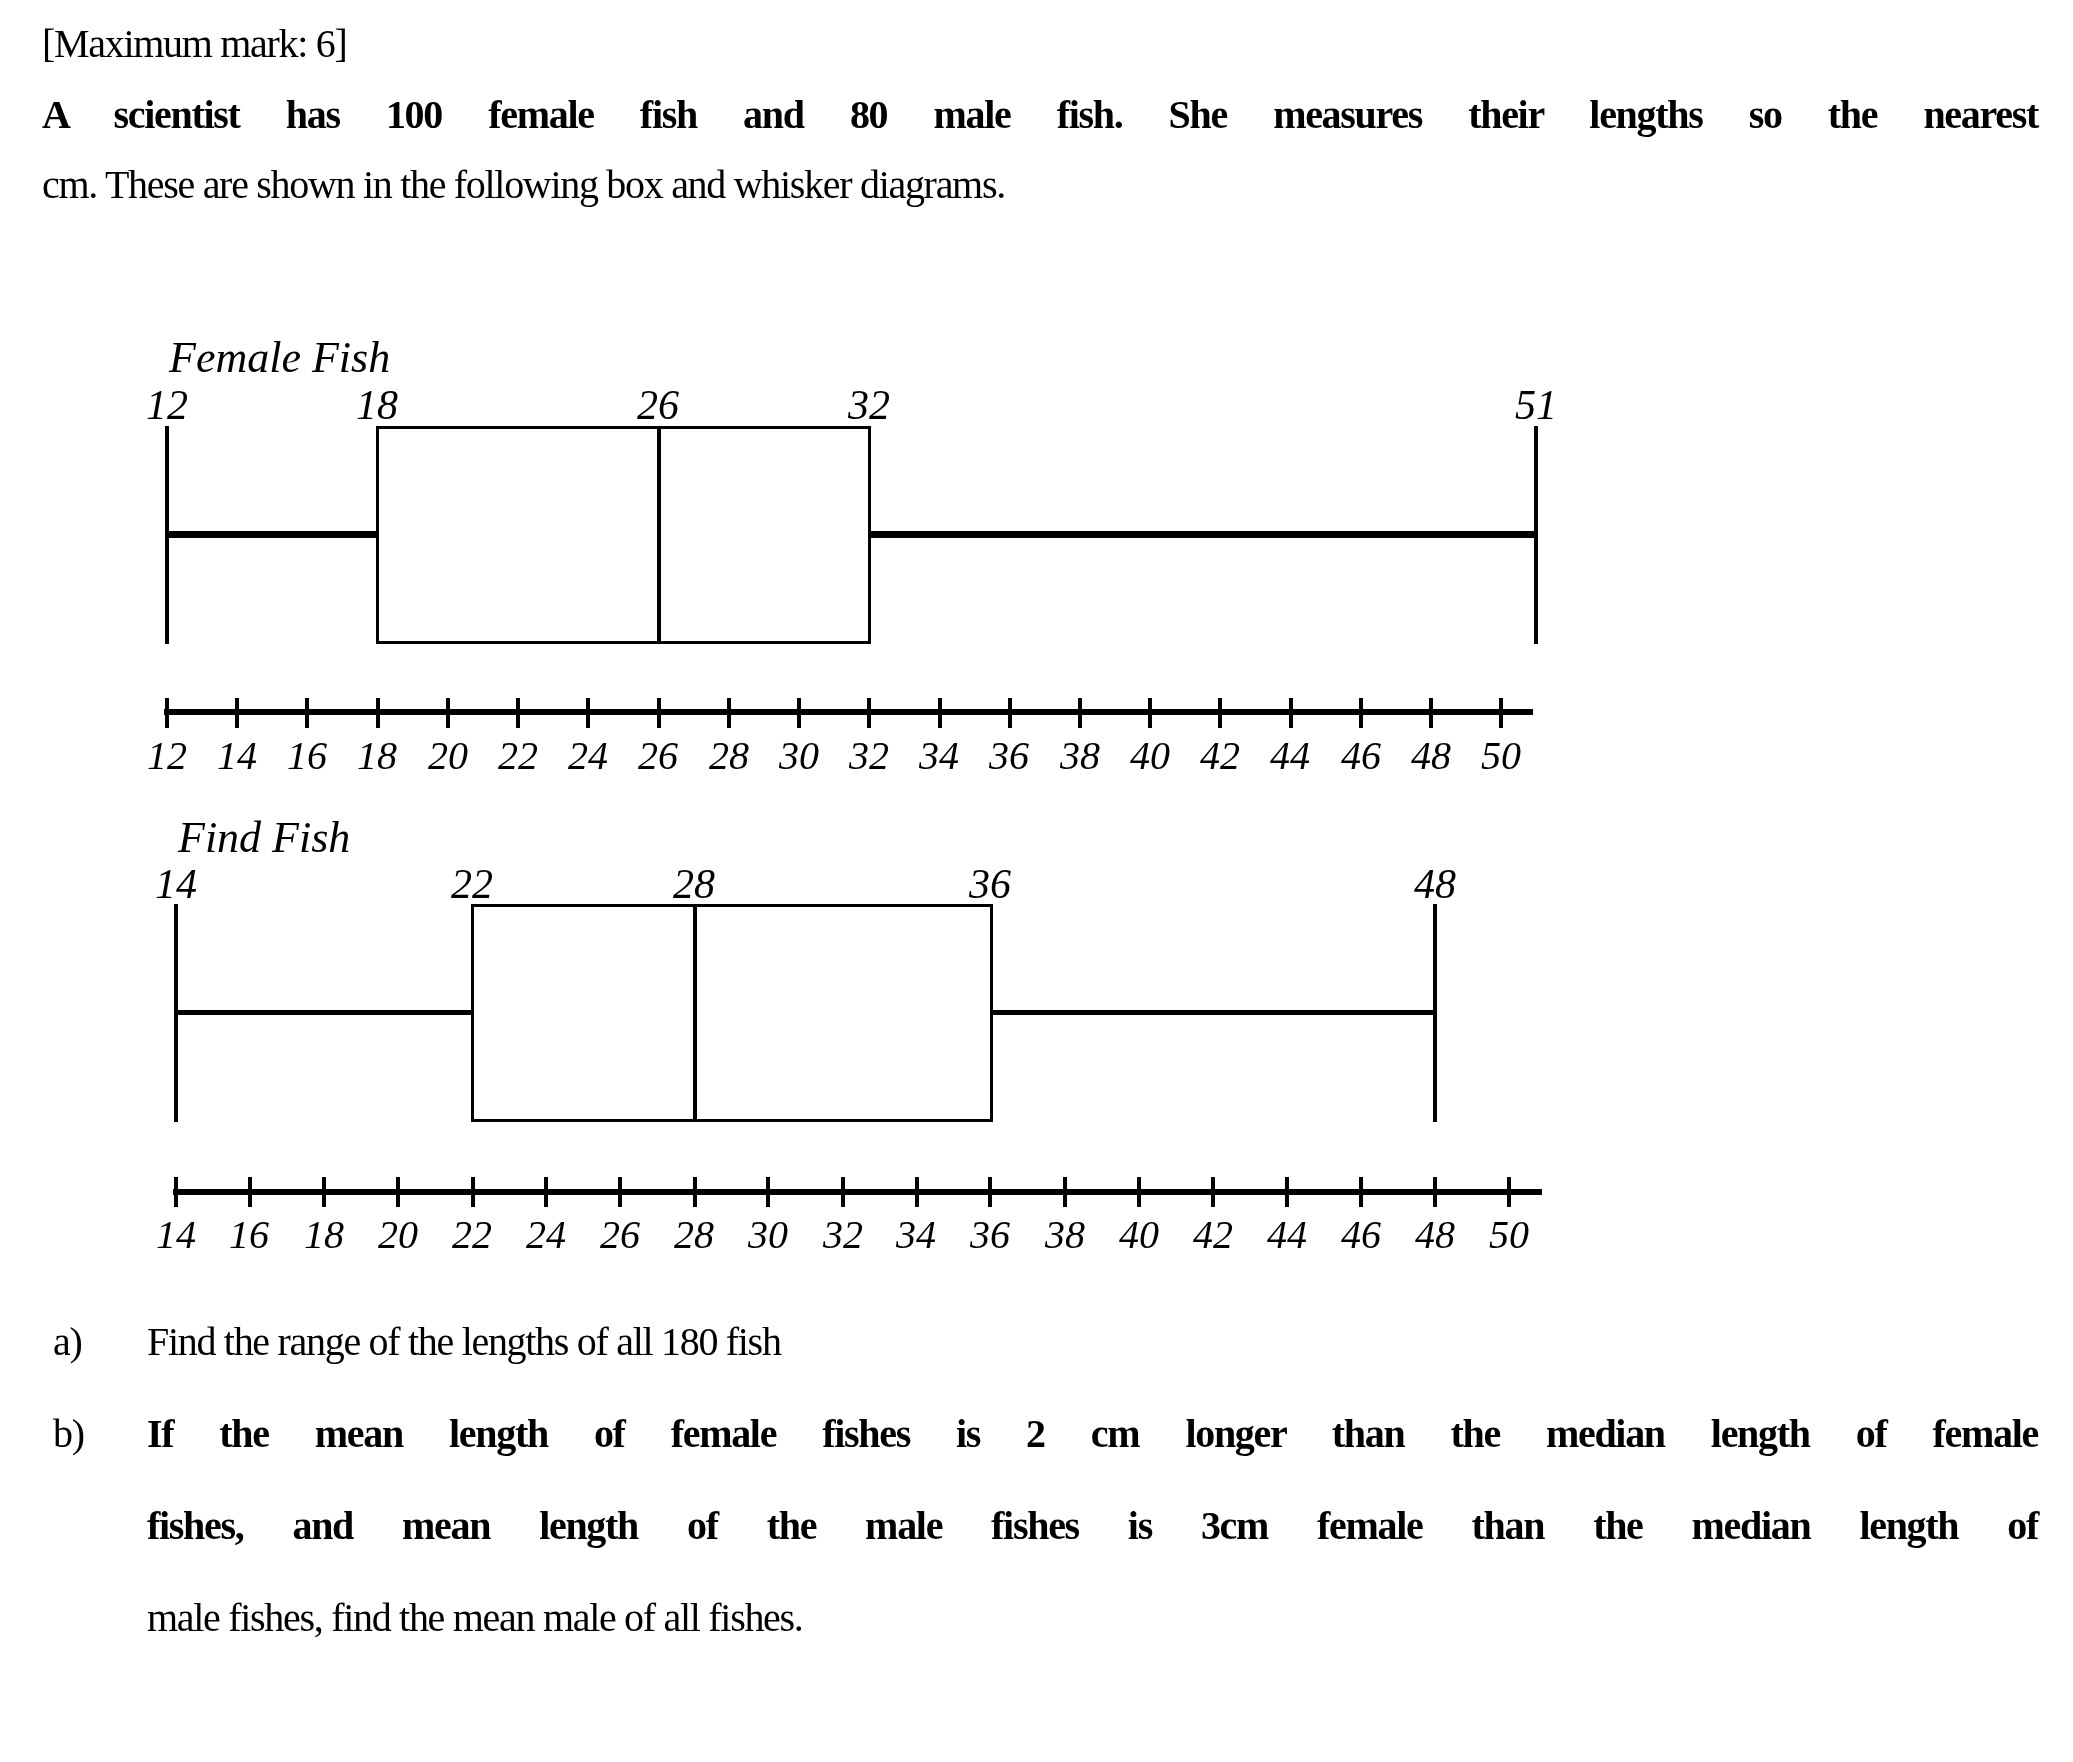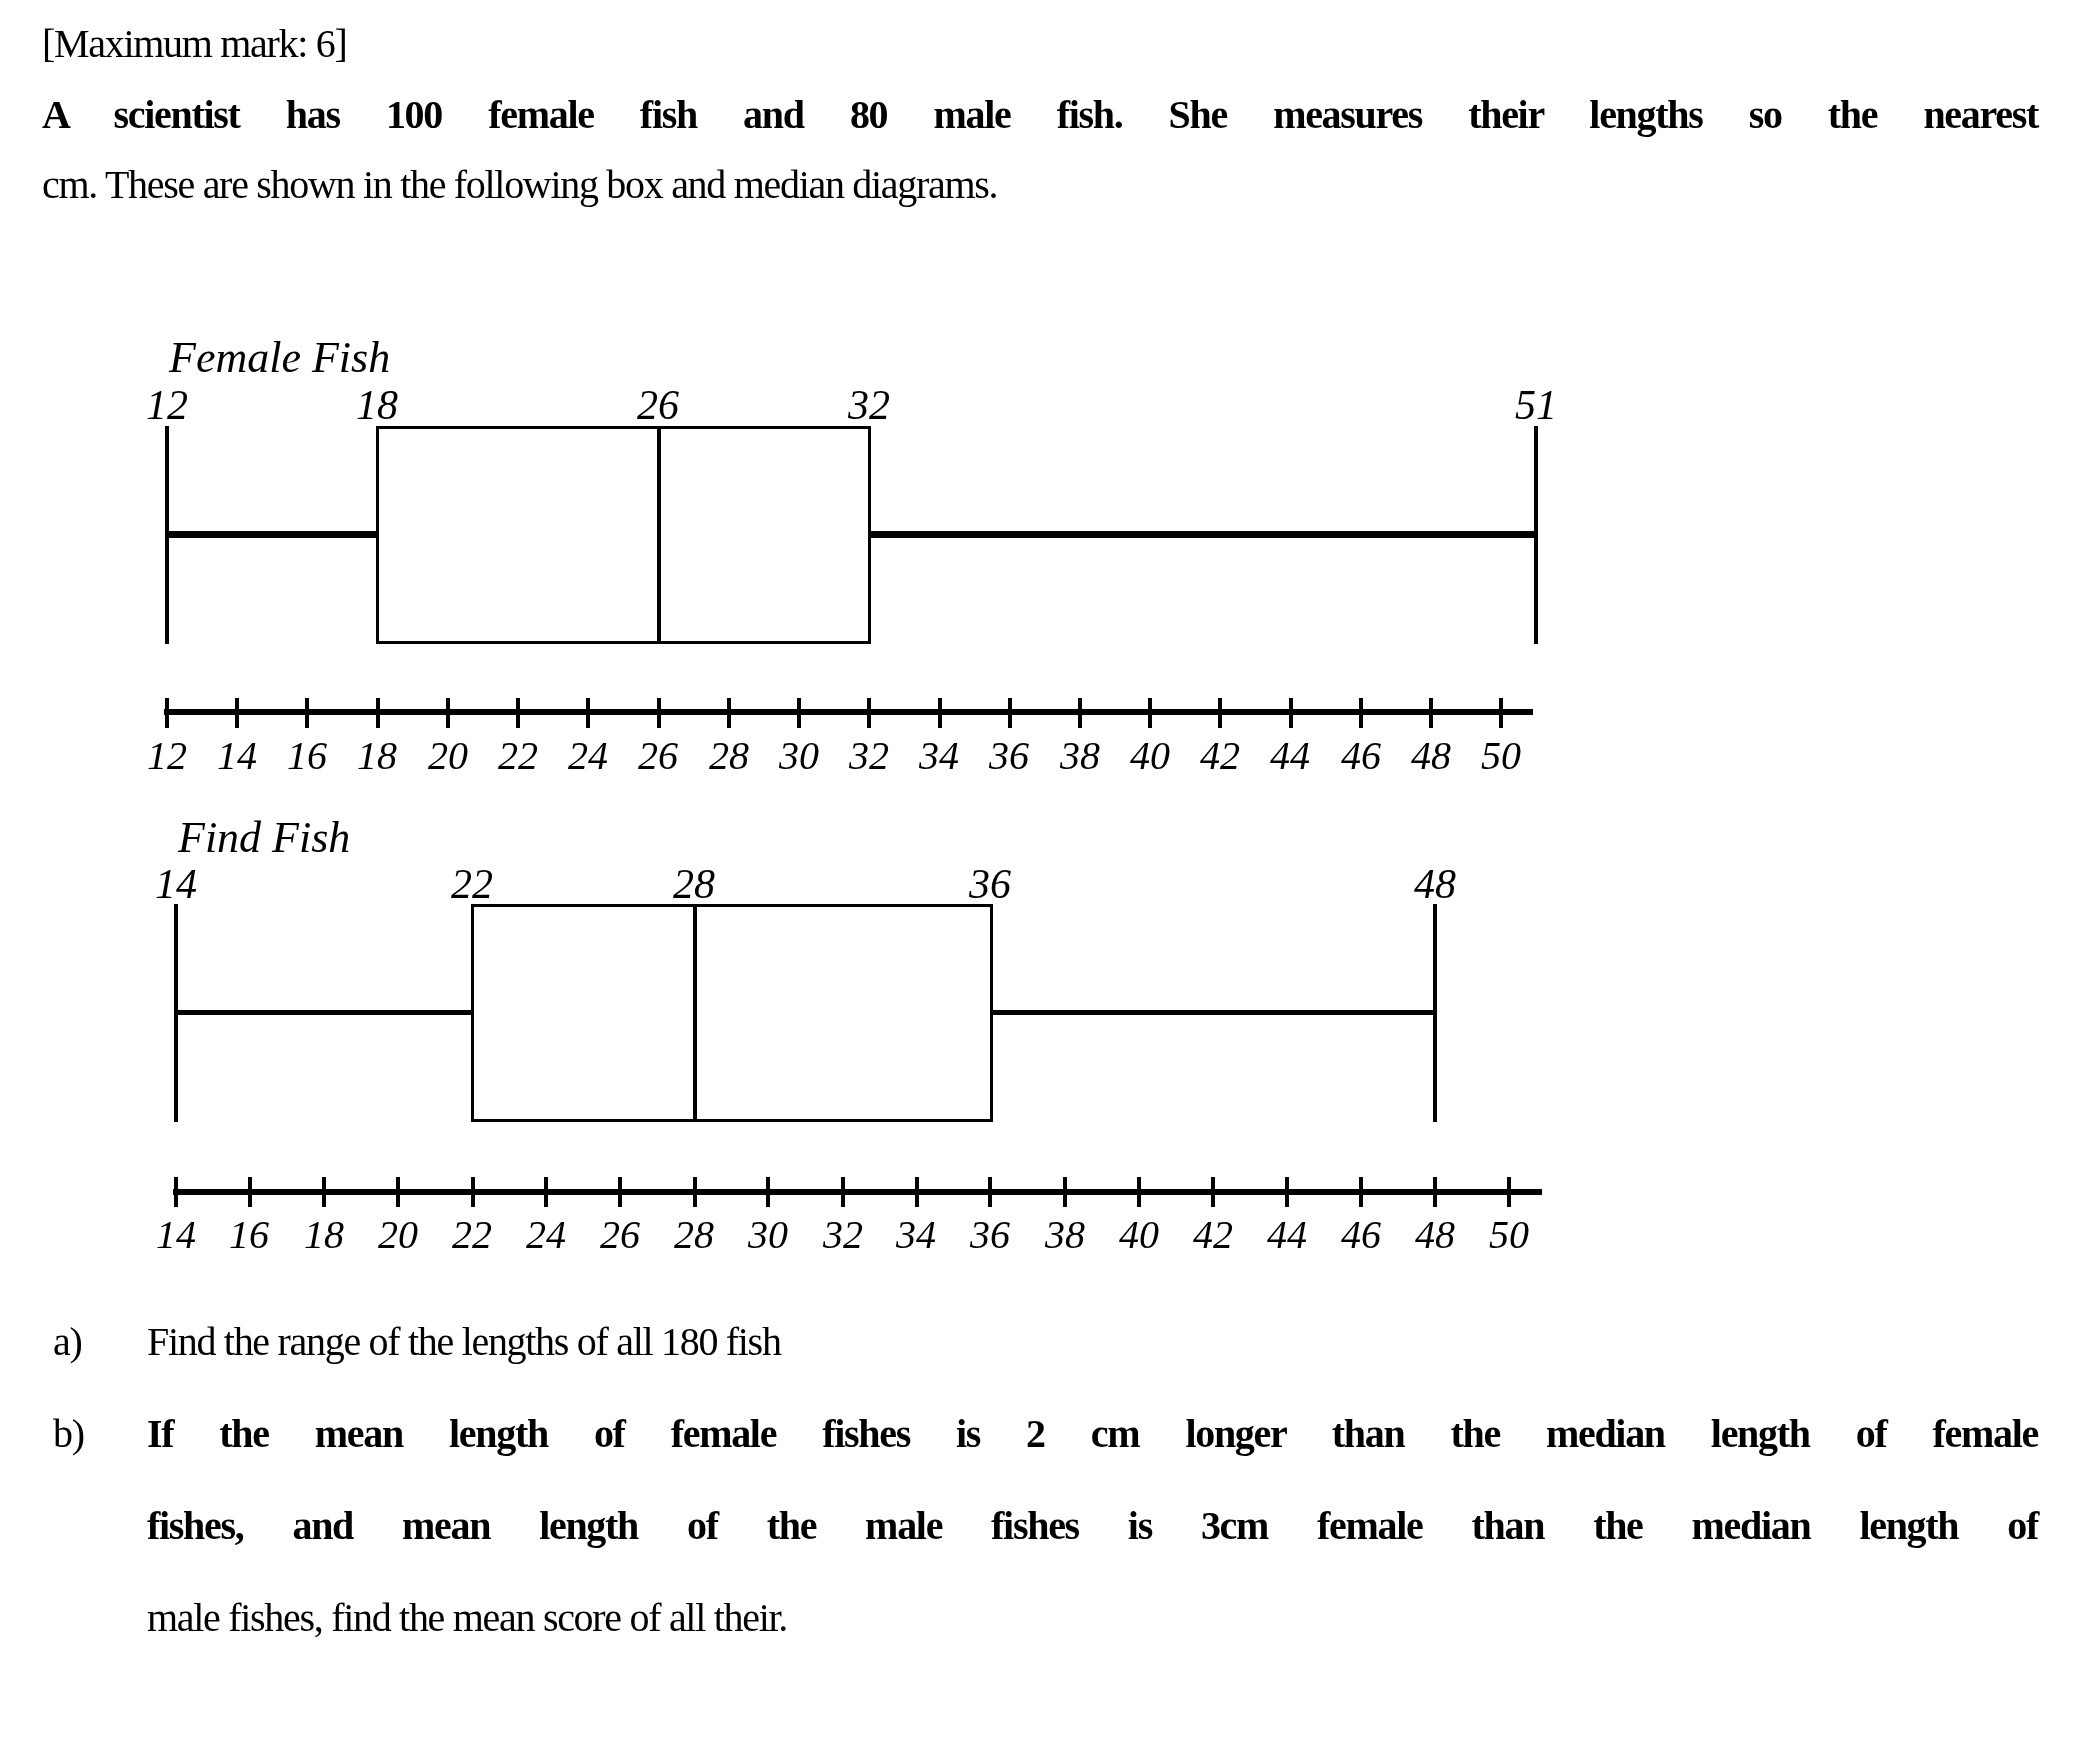--- a/index.html
+++ b/index.html
@@ -45,21 +45,21 @@
     background:transparent;
   }
 </style>
 </head>
 <body>
 
 <div class="abs bodytext" style="left:42px;top:19.3px">[Maximum mark: 6]</div>
 
 <div class="abs bodytext just" style="left:42px;top:90px;width:1996px">A scientist has 100 female fish and 80 male fish. She measures their lengths so the nearest</div>
 
-<div class="abs bodytext" style="left:42px;top:160px">cm. These are shown in the following box and median diagrams.</div>
+<div class="abs bodytext" style="left:42px;top:160px">cm. These are shown in the following box and whisker diagrams.</div>
 
 <div id="plots" class="abs" style="left:0;top:0;width:1845px;height:1763px">
     <div class="abs" style="left: 0px; top: 0px; width: 2073px; height: 1763px;">
       <div class="abs plot-title" style="left: 169px; top: 332px;">Female Fish</div>
       <div class="abs value-label" style="left: 167px; top: 381px;">12</div>
       <div class="abs value-label" style="left: 377px; top: 381px;">18</div>
       <div class="abs value-label" style="left: 658px; top: 381px;">26</div>
       <div class="abs value-label" style="left: 869px; top: 381px;">32</div>
       <div class="abs value-label" style="left: 1536px; top: 381px;">51</div>
       <div class="abs ink" style="left: 165px; top: 426px; width: 3.5px; height: 218px;"></div>
@@ -164,14 +164,14 @@
       <div class="abs tick-label" style="left: 1509px; top: 1211px;">50</div>
     </div>
   </div>
 
 <div class="abs bodytext" style="left:53px;top:1317px">a)</div>
 <div class="abs bodytext" style="left:147px;top:1317px">Find the range of the lengths of all 180 fish</div>
 
 <div class="abs bodytext" style="left:53px;top:1409px">b)</div>
 <div class="abs bodytext just" style="left:147px;top:1409px;width:1891px">If the mean length of female fishes is 2 cm longer than the median length of female</div>
 <div class="abs bodytext just" style="left:147px;top:1501px;width:1891px">fishes, and mean length of the male fishes is 3cm female than the median length of</div>
-<div class="abs bodytext" style="left:147px;top:1593px">male fishes, find the mean score of all their.</div>
+<div class="abs bodytext" style="left:147px;top:1593px">male fishes, find the mean male of all fishes.</div>
 
 
 </body></html>

